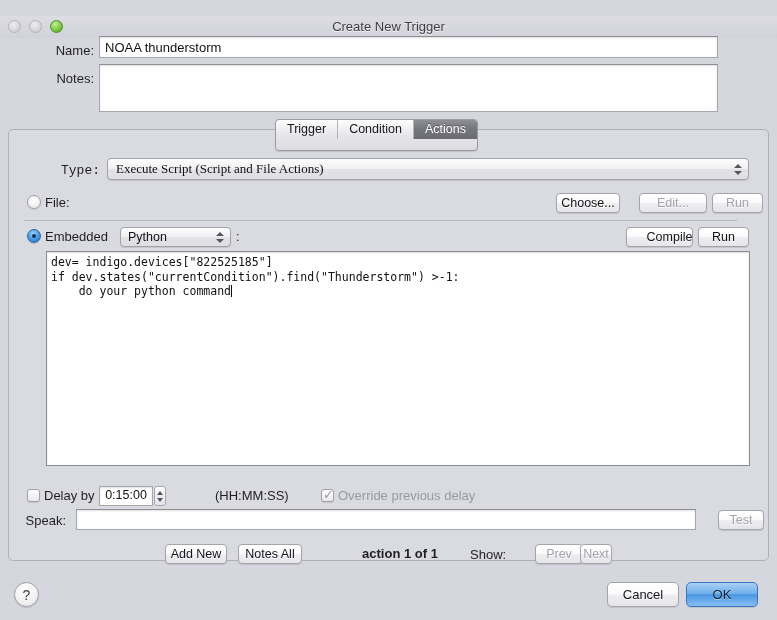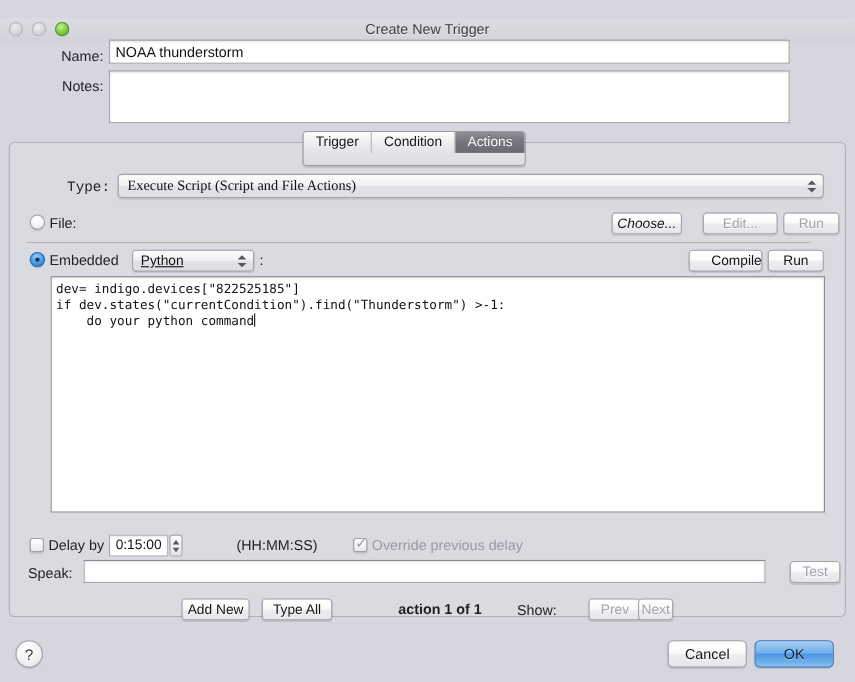--- a/index.html
+++ b/index.html
@@ -132,21 +132,21 @@
   #sep-line {
     position: absolute; left: 24px; top: 220px; width: 713px; height: 1px;
     background: #b5b5bd;
   }
 
   #lang-popup {
     position: absolute; left: 120px; top: 227px; width: 111px; height: 20px;
     border: 1px solid #a2a2aa; border-radius: 4px;
     background: linear-gradient(to bottom, #fdfdfd 0%, #f0f0f2 48%, #e2e2e7 52%, #dedee3 100%);
     box-shadow: 0 1px 1px rgba(0,0,0,0.10);
-    font-size: 12.5px; color: #111113; line-height: 18px; padding-left: 7px; text-decoration: underline;
+    font-size: 12.5px; color: #111113; line-height: 18px; padding-left: 7px;
   }
   #lang-colon { position: absolute; left: 236px; top: 229px; width: 12px; text-align: left; }
 
   
   .btn {
     position: absolute;
     border: 1px solid #a4a4ac; border-radius: 4px;
     background: linear-gradient(to bottom, #ffffff 0%, #fbfbfc 46%, #ededf0 54%, #e6e6ea 100%);
     box-shadow: 0 1px 1px rgba(0,0,0,0.11);
     font-family: "Liberation Sans", sans-serif;
@@ -155,21 +155,21 @@
     text-shadow: 0 1px 0 rgba(255,255,255,0.8);
   }
   .btn.disabled { color: #a3a3ab; margin-left: 14px; }
   .btn.default {
     border: 1px solid #3a76bd;
     background: linear-gradient(to bottom, #a8d0f4 0%, #71b0ec 45%, #4b97e4 52%, #86bff0 100%);
     color: #0d2034;
     text-shadow: 0 1px 0 rgba(255,255,255,0.45);
   }
 
-  #choose-btn { left: 556px; top: 193px; width: 64px; height: 20px; font-style: italic; }
+  #choose-btn { left: 556px; top: 193px; width: 64px; height: 20px; }
   #edit-btn   { left: 625px; top: 193px; width: 68px; height: 20px; }
   #run1-btn   { left: 698px; top: 193px; width: 51px; height: 20px; }
   #compile-btn{ left: 626px; top: 227px; width: 67px; height: 20px; padding-left: 20px; }
   #run2-btn   { left: 698px; top: 227px; width: 51px; height: 20px; }
 
   
   #code-editor {
     position: absolute; left: 46px; top: 251px; width: 704px; height: 215px;
     background: #ffffff;
     border: 1px solid #8c8c94;
@@ -319,21 +319,21 @@
   </div>
 <div class="field-label" id="delay-format">(HH:MM:SS)</div>
 <span class="cb checked-disabled" id="override-cb"></span>
 <div class="field-label" id="override-label">Override previous delay</div>
 
 <div class="field-label" id="speak-label">Speak:</div>
 <div class="tf" id="speak-input"></div>
 <div class="btn disabled" id="test-btn">Test</div>
 
 <div class="btn" id="addnew-btn">Add New</div>
-<div class="btn" id="showall-btn">Type All</div>
+<div class="btn" id="showall-btn">Notes All</div>
 <div id="action-count">action 1 of 1</div>
 <div class="field-label" id="show-label">Show:</div>
 <div class="btn disabled" id="prev-btn">Prev</div>
 <div class="btn disabled" id="next-btn">Next</div>
 
 <div id="help-btn">?</div>
 <div class="btn" id="cancel-btn">Cancel</div>
 <div class="btn default" id="ok-btn">OK</div>
 
 </body></html>

